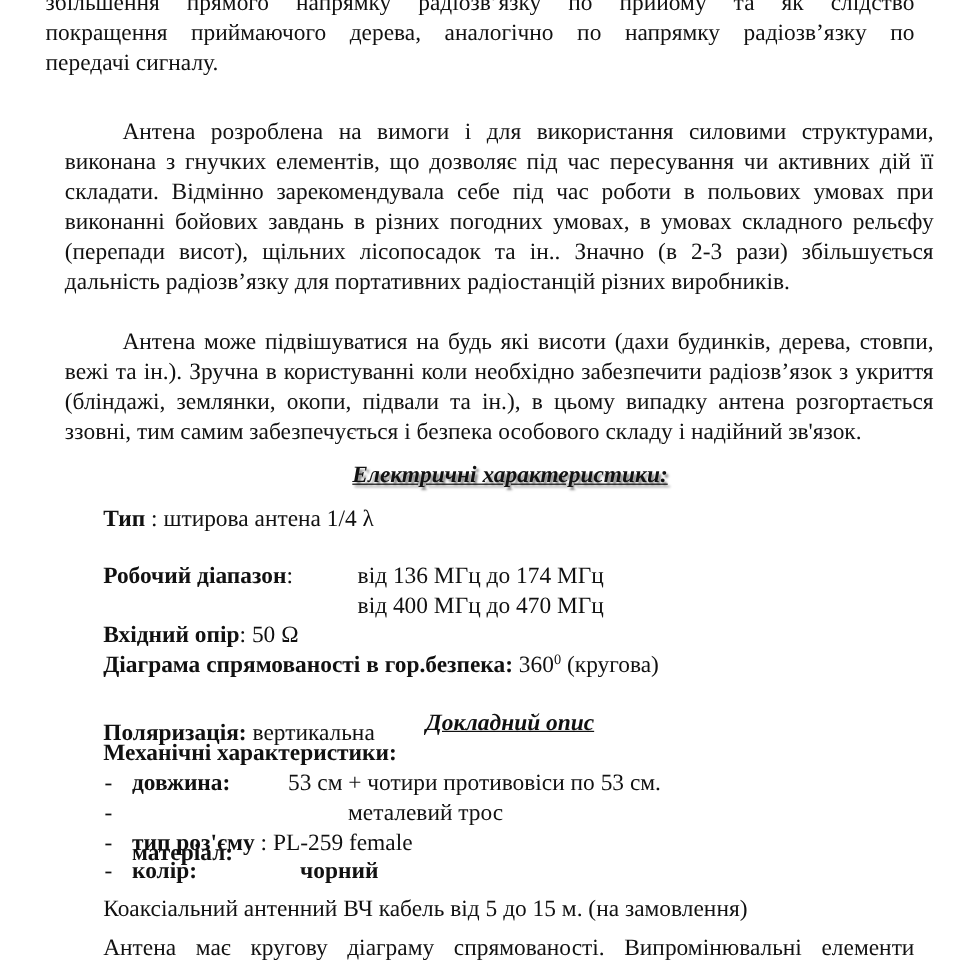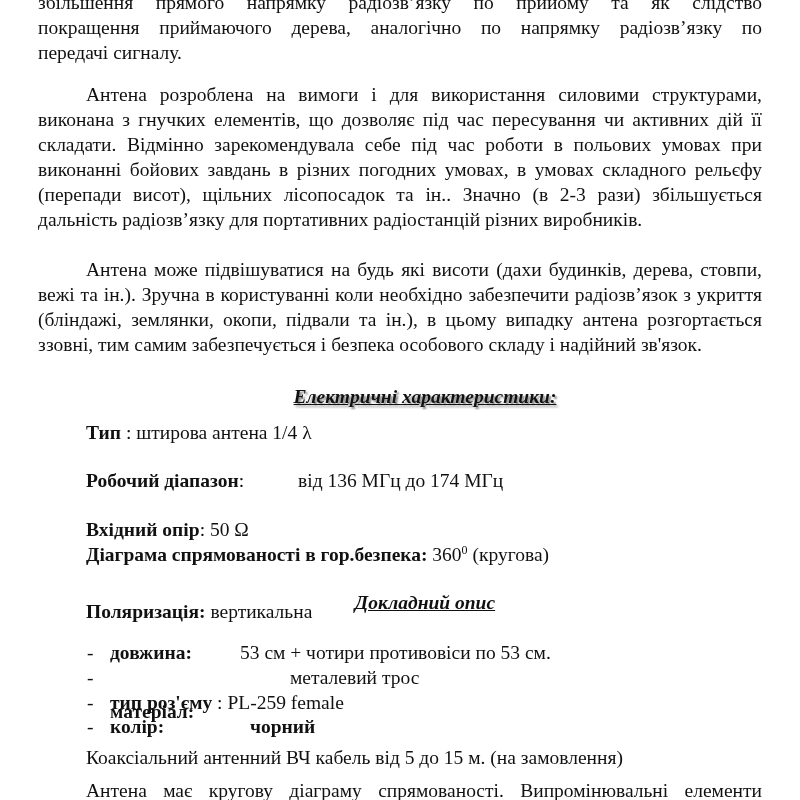--- a/index.html
+++ b/index.html
@@ -6,21 +6,21 @@
   body {
     width: 800px; height: 800px; overflow: hidden;
     background: #ffffff; color: #111111;
     font-family: "Liberation Serif", serif;
     font-size: 19.5px;
     position: relative;
   }
   .page { position: absolute; left: 0; top: 0; width: 744px; height: 800px; }
   .block {
     position: absolute; left: 38px; width: 724px;
-    line-height: 25px; text-align: justify; text-indent: 48px; margin: 0;
+    line-height: 25px; text-align: justify; text-indent: 48px; margin: 16px;
   }
   .heading {
     position: absolute; left: 0; width: 850px; text-align: center;
     font-weight: bold; font-style: italic; text-decoration: underline;
     line-height: 25px;
   }
   .heading.shadow { text-shadow: 2px 2px 2px #888; }
   .line { position: absolute; left: 86px; line-height: 25px; white-space: nowrap; }
   .b { font-weight: bold; }
   .abs { position: absolute; white-space: nowrap; line-height: 25px; }
@@ -42,35 +42,37 @@
   <div class="heading shadow" style="top:384px;">Електричні характеристики:</div>
 
   <div class="line" style="top:420px;">
     <span class="b">Тип</span><span> : штирова антена 1/4 λ</span>
   </div>
 
   <div class="line" style="top:468px;">
     <span class="b">Робочий діапазон</span><span>:</span>
   </div>
   <div class="abs" style="left:298px; top:468px;">від 136 МГц до 174 МГц</div>
+  <div class="abs" style="left:298px; top:493px;">від 400 МГц до 470 МГц</div>
 
   <div class="line" style="top:517px;">
     <span class="b">Вхідний опір</span><span>: 50 Ω</span>
   </div>
 
   <div class="line" style="top:542px;">
     <span class="b">Діаграма спрямованості в гор.безпека:</span><span> 360</span><sup>0</sup><span> (кругова)</span>
   </div>
 
   <div class="line" style="top:599px;">
     <span class="b">Поляризація:</span><span> вертикальна</span>
   </div>
 
   <div class="heading" style="top:590px;">Докладний опис</div>
 
+  <div class="line b" style="top:615px;">Механічні характеристики:</div>
 
   <div class="abs" style="left:87px; top:640px;">-</div>
   <div class="abs b" style="left:110px; top:640px;">довжина:</div>
   <div class="abs" style="left:240px; top:640px;">53 см + чотири противовіси по 53 см.</div>
 
   <div class="abs" style="left:87px; top:665px;">-</div>
   <div class="abs b" style="left:110px; top:699px;">матеріал:</div>
   <div class="abs" style="left:246px; top:665px;margin-left:44px;">металевий трос</div>
 
   <div class="abs" style="left:87px; top:690px;">-</div>

